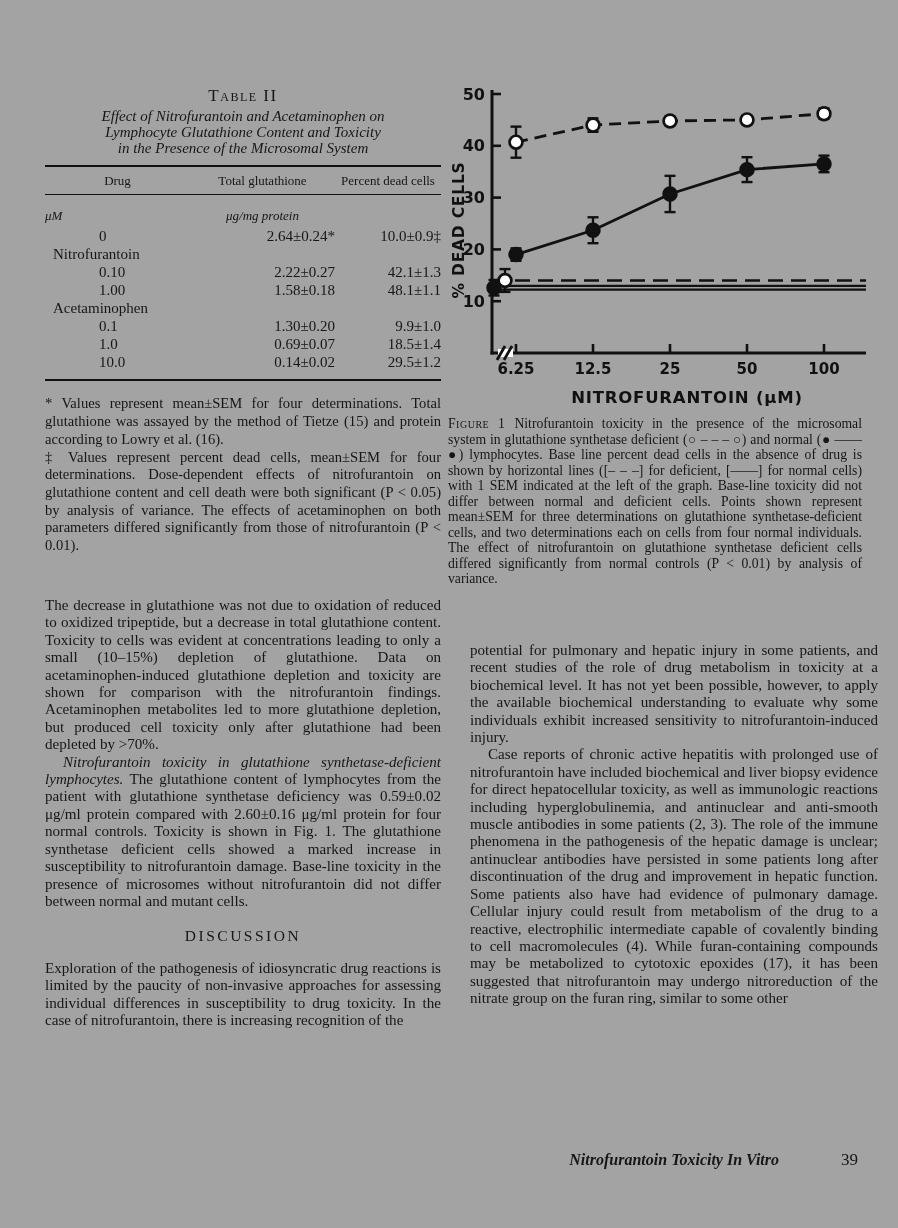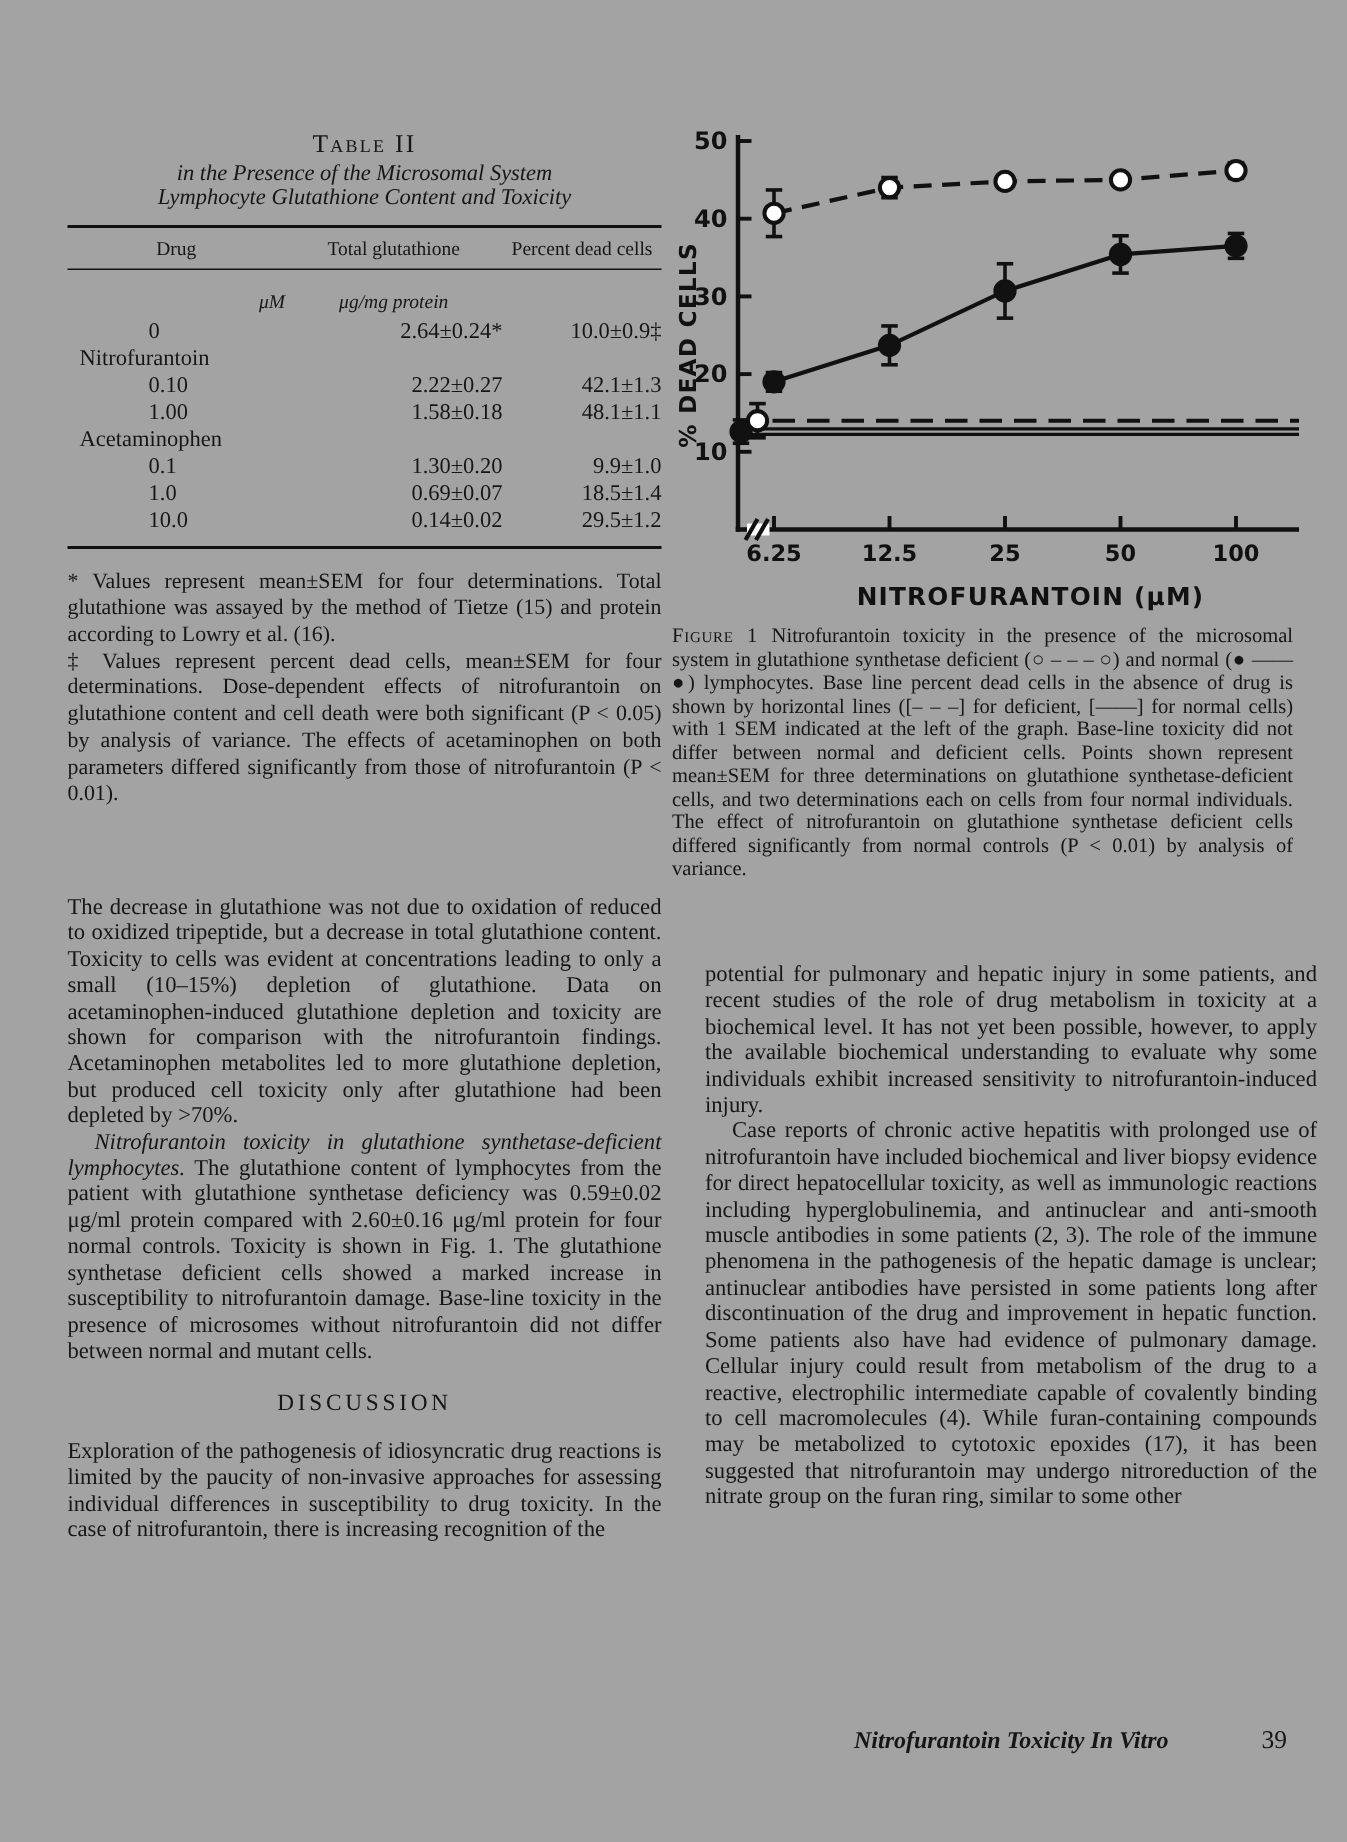--- a/index.html
+++ b/index.html
@@ -15,21 +15,21 @@
   
   .table-block{position:absolute;left:45px;top:86px;width:396px;}
   .tbl-label{text-align:center;font-variant:small-caps;letter-spacing:1.5px;font-size:17px;margin:0 0 3px 0;}
   .tbl-title{text-align:center;font-style:italic;font-size:15px;line-height:15.8px;margin:0;}
   .tbl{margin-top:9px;border-top:2.5px solid #111;border-bottom:2px solid #111;}
   .thead{display:grid;grid-template-columns:145px 145px 106px;align-items:end;
          padding:7px 0 6px 0;border-bottom:1.5px solid #111;}
   .thead .hc{text-align:center;font-size:13px;line-height:14px;}
   .trow{display:grid;grid-template-columns:145px 145px 106px;font-size:15px;line-height:18px;}
   .units{font-style:italic;font-size:13px;padding:6px 0 2px 0;}
-  .units .uc1{text-align:right;}
+  .units .uc1{text-align:left;}
   .units .uc2{text-align:center;}
   .tbody{padding:6px 0 8px 0;}
   .cell{white-space:nowrap;}
   .c1{padding-left:8px;}
   .c1.dose{padding-left:54px;}
   .c2,.c3{text-align:right;}
   .footnotes{margin-top:14px;font-size:14.6px;line-height:17.7px;text-align:justify;font-family:Liberation Serif, serif;}
   .footnotes p{margin:0;}
   
   .figure-block{position:absolute;left:448px;top:82px;width:414px;}
@@ -50,22 +50,23 @@
   .page-number{margin-left:62px;font-size:17px;}
   svg text{font-family:"DejaVu Sans","Liberation Sans",sans-serif;font-weight:bold;fill:#111;}
 </style>
 </head>
 <body>
 
 <div class="page">
 
   <div class="table-block">
     <p class="tbl-label">Table II</p>
+    <p class="tbl-title">Effect of Nitrofurantoin and Acetaminophen on</p>
+    <p class="tbl-title">Lymphocyte Glutathione Content and Toxicity</p>
     <p class="tbl-title">in the Presence of the Microsomal System</p>
-    <p class="tbl-title">Lymphocyte Glutathione Content and Toxicity</p>
 
     <div class="tbl">
       <div class="thead">
         <div class="hc">Drug</div>
         <div class="hc">Total glutathione</div>
         <div class="hc">Percent dead cells</div>
       </div>
       <div class="tbody">
         <div class="trow units">
           <div class="uc1">μM</div>

